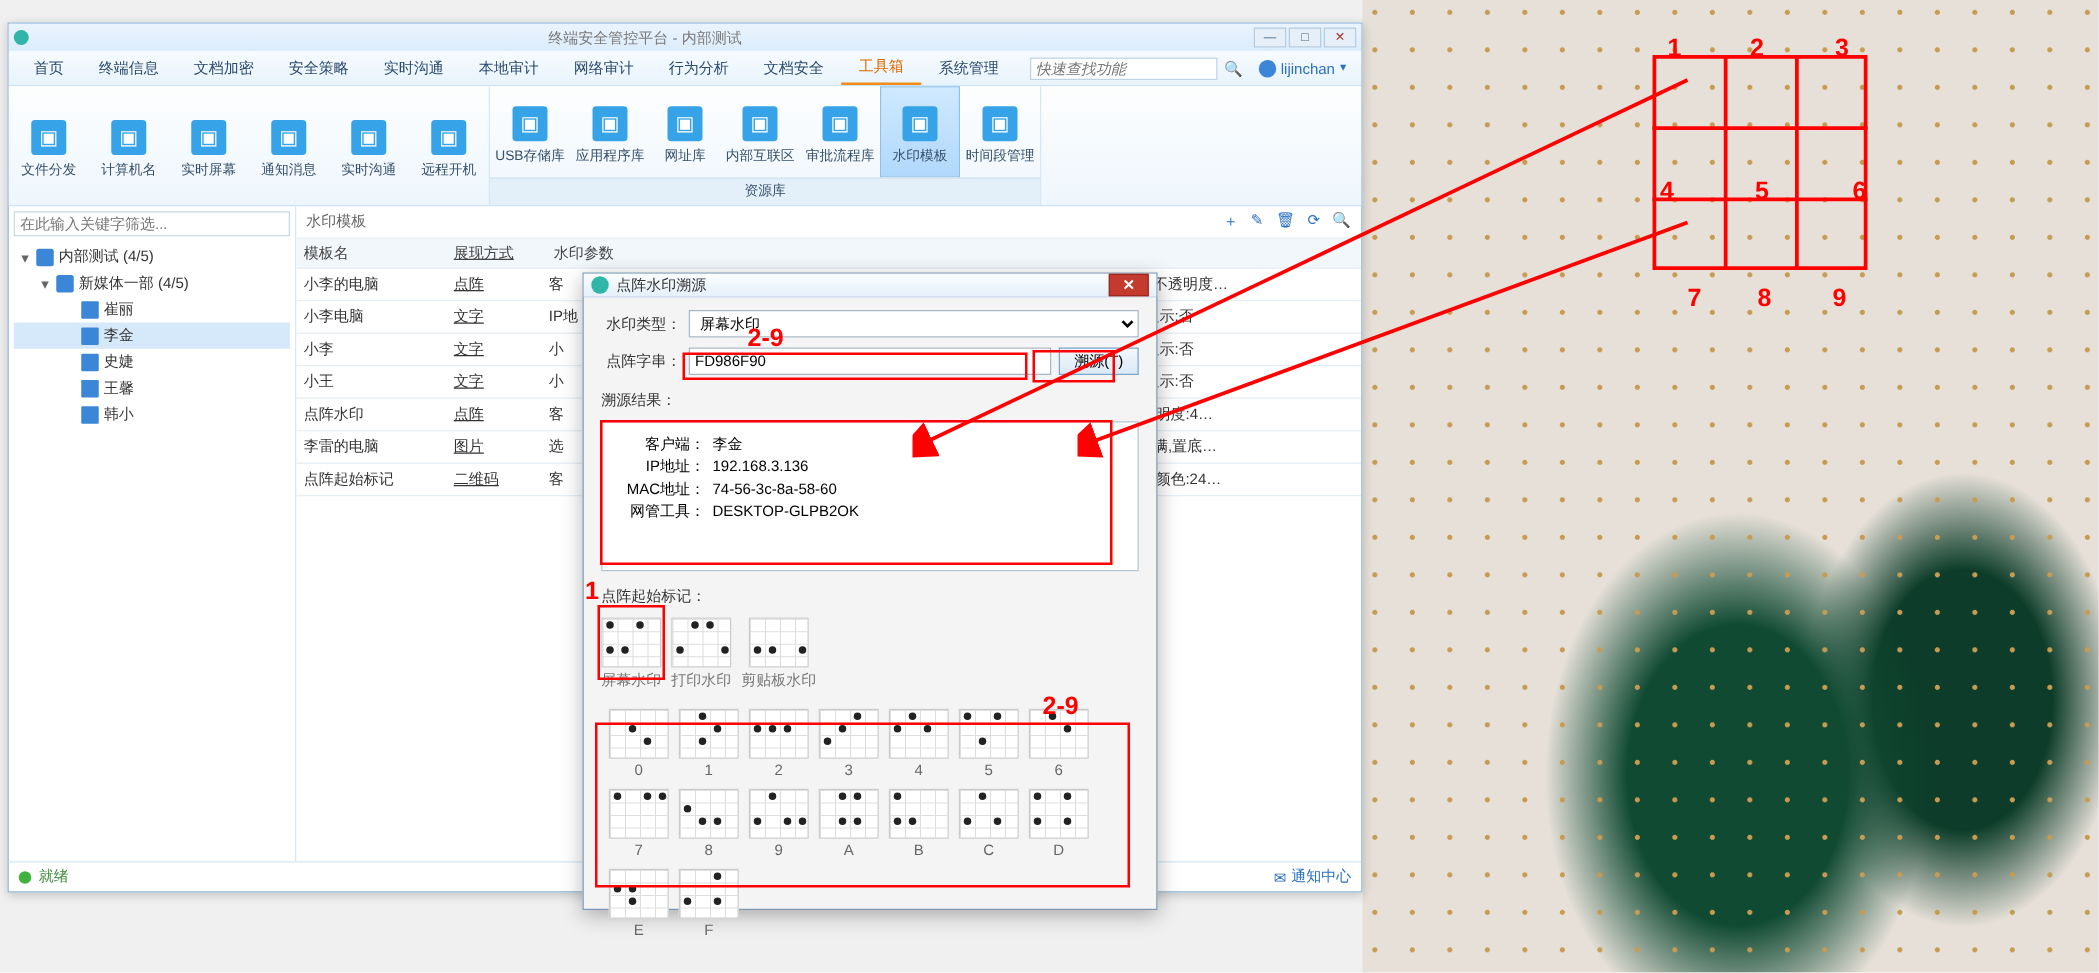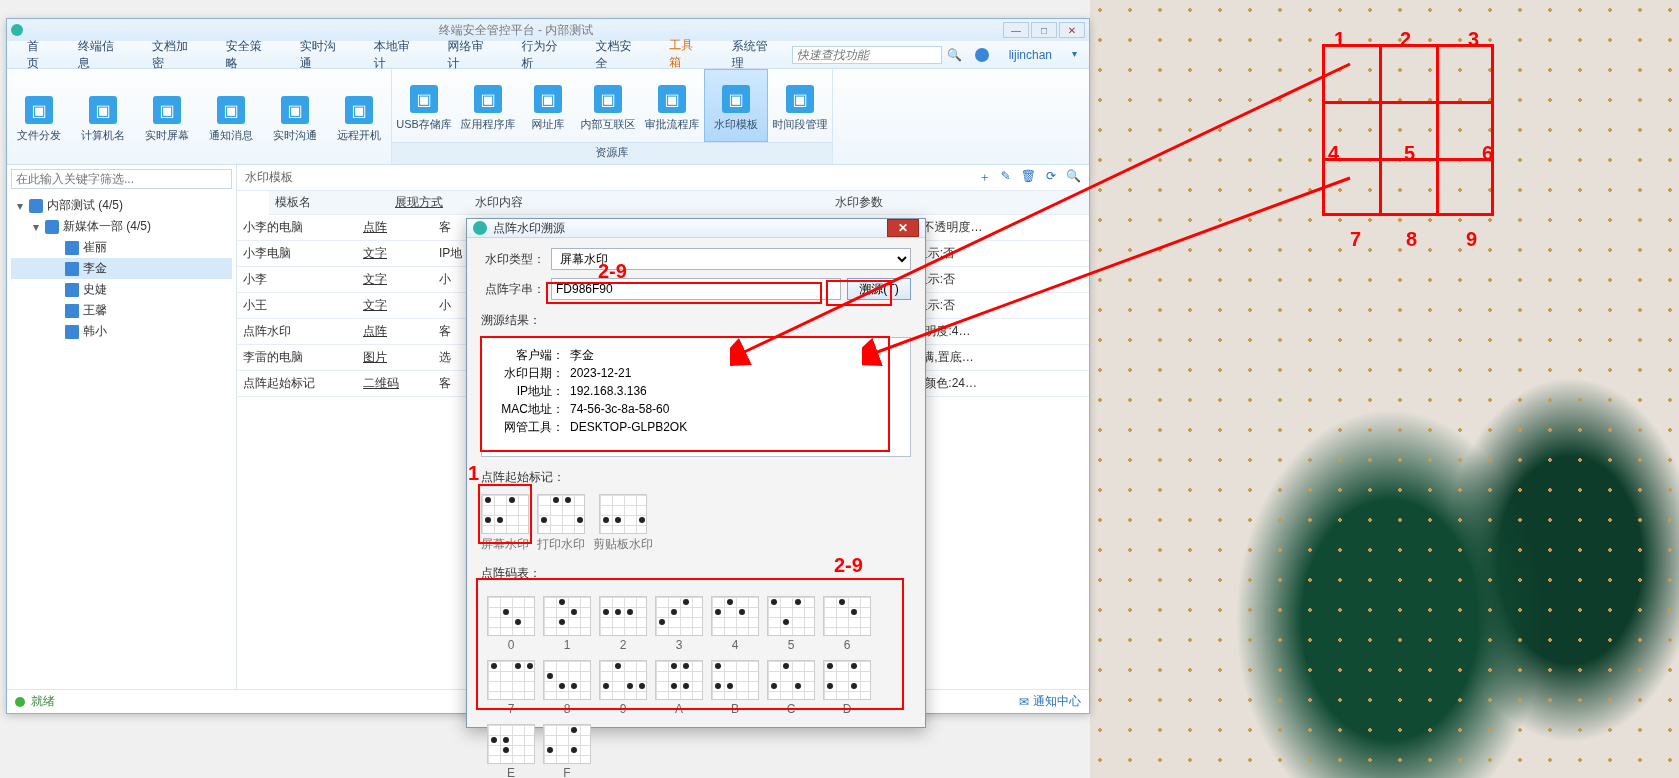--- a/index.html
+++ b/index.html
@@ -28,21 +28,21 @@
 .titlebar .title { flex:1; text-align:center; color:#7a7a7a; }
 .winbtns { display:flex; gap:2px; }
 .winbtns span { width:26px; height:16px; background:#e6eff8; border:1px solid #b5cde2; display:flex; align-items:center; justify-content:center; color:#4a6a88; font-size:10px; cursor:pointer;}
 .winbtns span:last-child{ color:#a33; }
 
 .menubar { height:28px; background:linear-gradient(#f6fbff,#e8f3fc); border-bottom:1px solid #cfe2f3; display:flex; align-items:center; padding:0 6px; }
 .menubar .mitem { padding:4px 14px; color:#2b4a6e; cursor:pointer; }
 .menubar .mitem.active { color:#e06a00; border-bottom:2px solid #f08c1a; }
 .search-lite { margin-left:auto; display:flex; align-items:center; gap:6px; }
 .search-lite input { width:150px; height:18px; border:1px solid #bcd4e8; padding:0 4px; color:#999; font-style:italic;}
-.user { color:#2a70c2; padding:0 6px; display:flex; gap:20px; }
+.user { color:#2a70c2; padding:0 6px; display:flex; gap:4px; }
 .user .uicon{width:14px;height:14px;border-radius:50%;background:#3c86d8;}
 .user:after{content:"▾";font-size:10px;color:#2a70c2;}
 
 .ribbon { height:96px; background:linear-gradient(#fdfefe,#eef6fd); border-bottom:1px solid #cfe2f3; display:flex; }
 .rgroup { border-right:1px solid #d8e7f4; display:flex; flex-direction:column; }
 .rrow { display:flex; flex:1; }
 .rbtn { width:56px; display:flex; flex-direction:column; align-items:center; justify-content:center; gap:4px; cursor:pointer; padding-top:6px;}
 .rbtn.wide{width:64px;}
 .rbtn.active { background:linear-gradient(#cfe9ff,#b1d8fb); border:1px solid #8ec1ea; }
 .ricon { width:28px; height:28px; background:#36a3e8; border-radius:3px; display:flex;align-items:center;justify-content:center;color:#fff;font-size:16px;}
@@ -60,21 +60,21 @@
 .tic.org{background:#3c86d8;border-radius:2px;}
 .tic.pc{background:#3c86d8;border-radius:1px;}
 .tnode.sel{background:#d6e9fb;}
 
 .main { flex:1; display:flex; flex-direction:column; overflow:hidden;}
 .crumb { height:26px; display:flex; align-items:center; padding:0 8px; color:#666; border-bottom:1px solid #e3ecf4;}
 .crumb .actions{margin-left:auto;display:flex;gap:10px;color:#2a70c2;font-size:16px;}
 .crumb .actions span{cursor:pointer;}
 .tbl { flex:1; overflow:hidden; }
 .thead,.trow{display:flex;border-bottom:1px solid #e6edf4;}
-.thead{background:#f2f7fc;height:24px;align-items:center;color:#444;margin-left:32px;}
+.thead{background:#f2f7fc;height:24px;align-items:center;color:#444;}
 .trow{height:26px;align-items:center;color:#333;}
 .c1{width:126px;padding-left:6px;} .c2{width:76px;text-decoration:underline;} .c4{flex:1;padding-left:4px;white-space:nowrap;overflow:hidden;}
 
 .status { height:24px; border-top:1px solid #d8e7f4; display:flex; align-items:center; padding:0 8px; color:#3a8a3a;}
 .status .dot{width:10px;height:10px;border-radius:50%;background:#3fb23f;margin-right:6px;}
 .status .notify{margin-left:auto;color:#2a70c2;display:flex;align-items:center;gap:4px;}
 
 
 .dialog { position:absolute; left:466px; top:218px; width:460px; height:510px; background:#f4f4f4; border:1px solid #7a9ab8; box-shadow:0 4px 16px rgba(0,0,0,.3); z-index:100; display:flex; flex-direction:column;}
 .dtitle{height:26px;background:linear-gradient(#fafdff,#e5f0fa);display:flex;align-items:center;padding:0 6px;color:#333;border-bottom:1px solid #c7d9e9;}
@@ -253,21 +253,20 @@
           <span>✎</span>
           <span>🗑</span>
           <span>⟳</span>
           <span>🔍</span>
         </div>
       </div>
       <div class="tbl">
         <div class="thead" id="thead">
             <div class="c1">模板名</div>
             <div class="c2">展现方式</div>
-            <div class="c4" style="flex: 0 0 360px;">水印内容</div>
             <div class="c4">水印参数</div>
           </div>
         <div id="tbody">
             <div class="trow">
               <div class="c1">小李的电脑</div>
               <div class="c2">点阵</div>
               <div style="flex:0 0 360px">客</div>
               <div class="c4">匿25,颜色:247,150,70,不透明度…</div>
             </div>
             <div class="trow">
@@ -337,24 +336,20 @@
       <input value="FD986F90" style="">
       <button class="tracebtn">溯源(T)</button>
     </div>
     <div class="seclabel">溯源结果：</div>
     <div class="resultbox" id="resbox">
         <div class="rl">
           <span class="k">客户端：</span>
           <span>李金</span>
         </div>
         <div class="rl">
-          <span class="k">水印日期：</span>
-          <span>2023-12-21</span>
-        </div>
-        <div class="rl">
           <span class="k">IP地址：</span>
           <span>192.168.3.136</span>
         </div>
         <div class="rl">
           <span class="k">MAC地址：</span>
           <span>74-56-3c-8a-58-60</span>
         </div>
         <div class="rl">
           <span class="k">网管工具：</span>
           <span>DESKTOP-GLPB2OK</span>
@@ -382,21 +377,20 @@
         </div>
         <div class="markitem">
           <div class="dotgrid">
             <div class="d" style="left: 3px; top: 22px;"></div>
             <div class="d" style="left: 15px; top: 22px;"></div>
             <div class="d" style="left: 39px; top: 22px;"></div>
           </div>
           <span>剪贴板水印</span>
         </div>
       </div>
-    <div class="seclabel">点阵码表：</div>
     <div class="codetbl" id="codetbl">
         <div class="codeitem">
           <div class="dotgrid">
             <div class="d" style="left: 15px; top: 12px;"></div>
             <div class="d" style="left: 27px; top: 22px;"></div>
           </div>
           <span>0</span>
         </div>
         <div class="codeitem">
           <div class="dotgrid">

